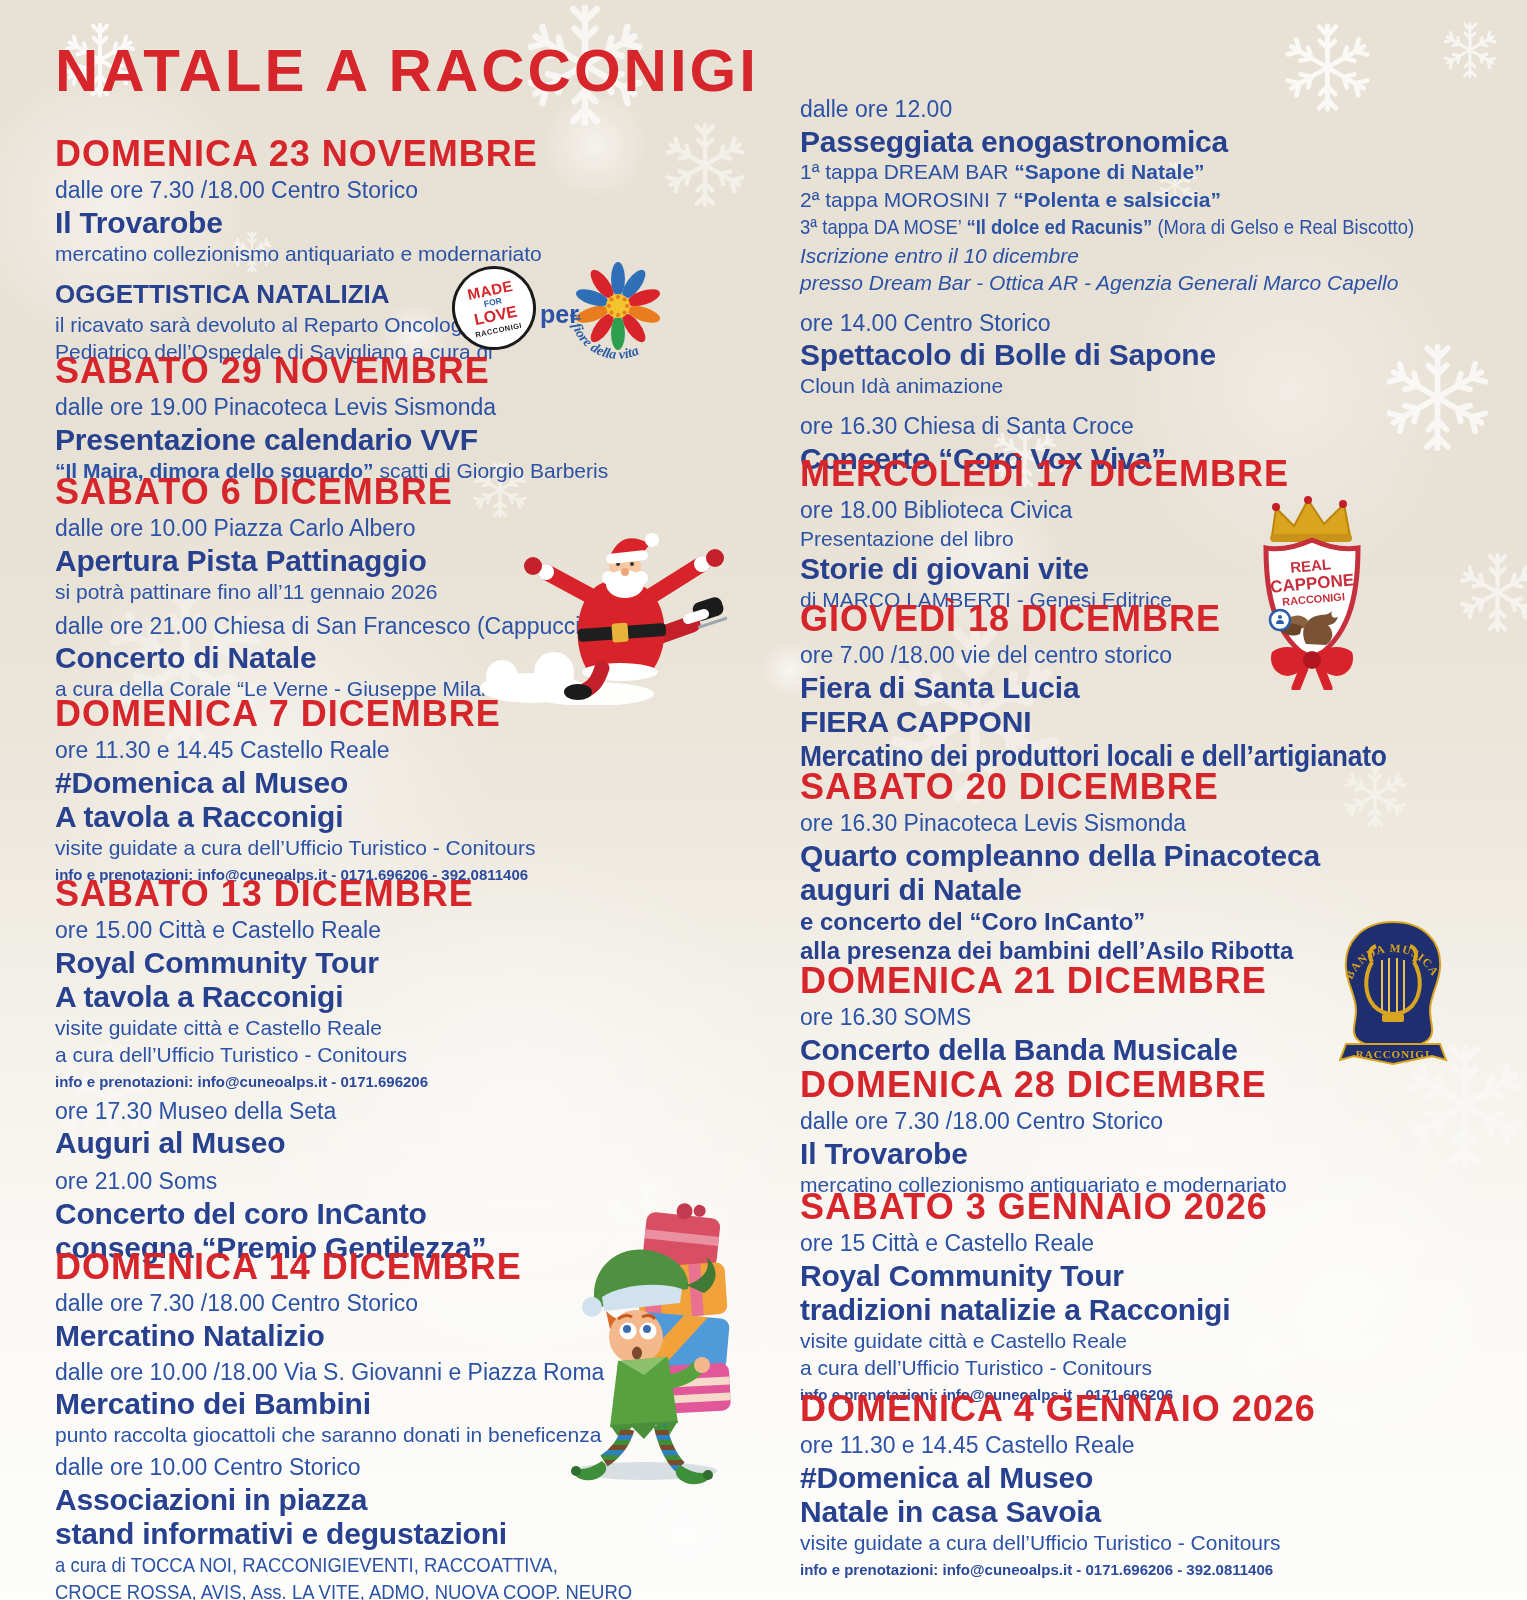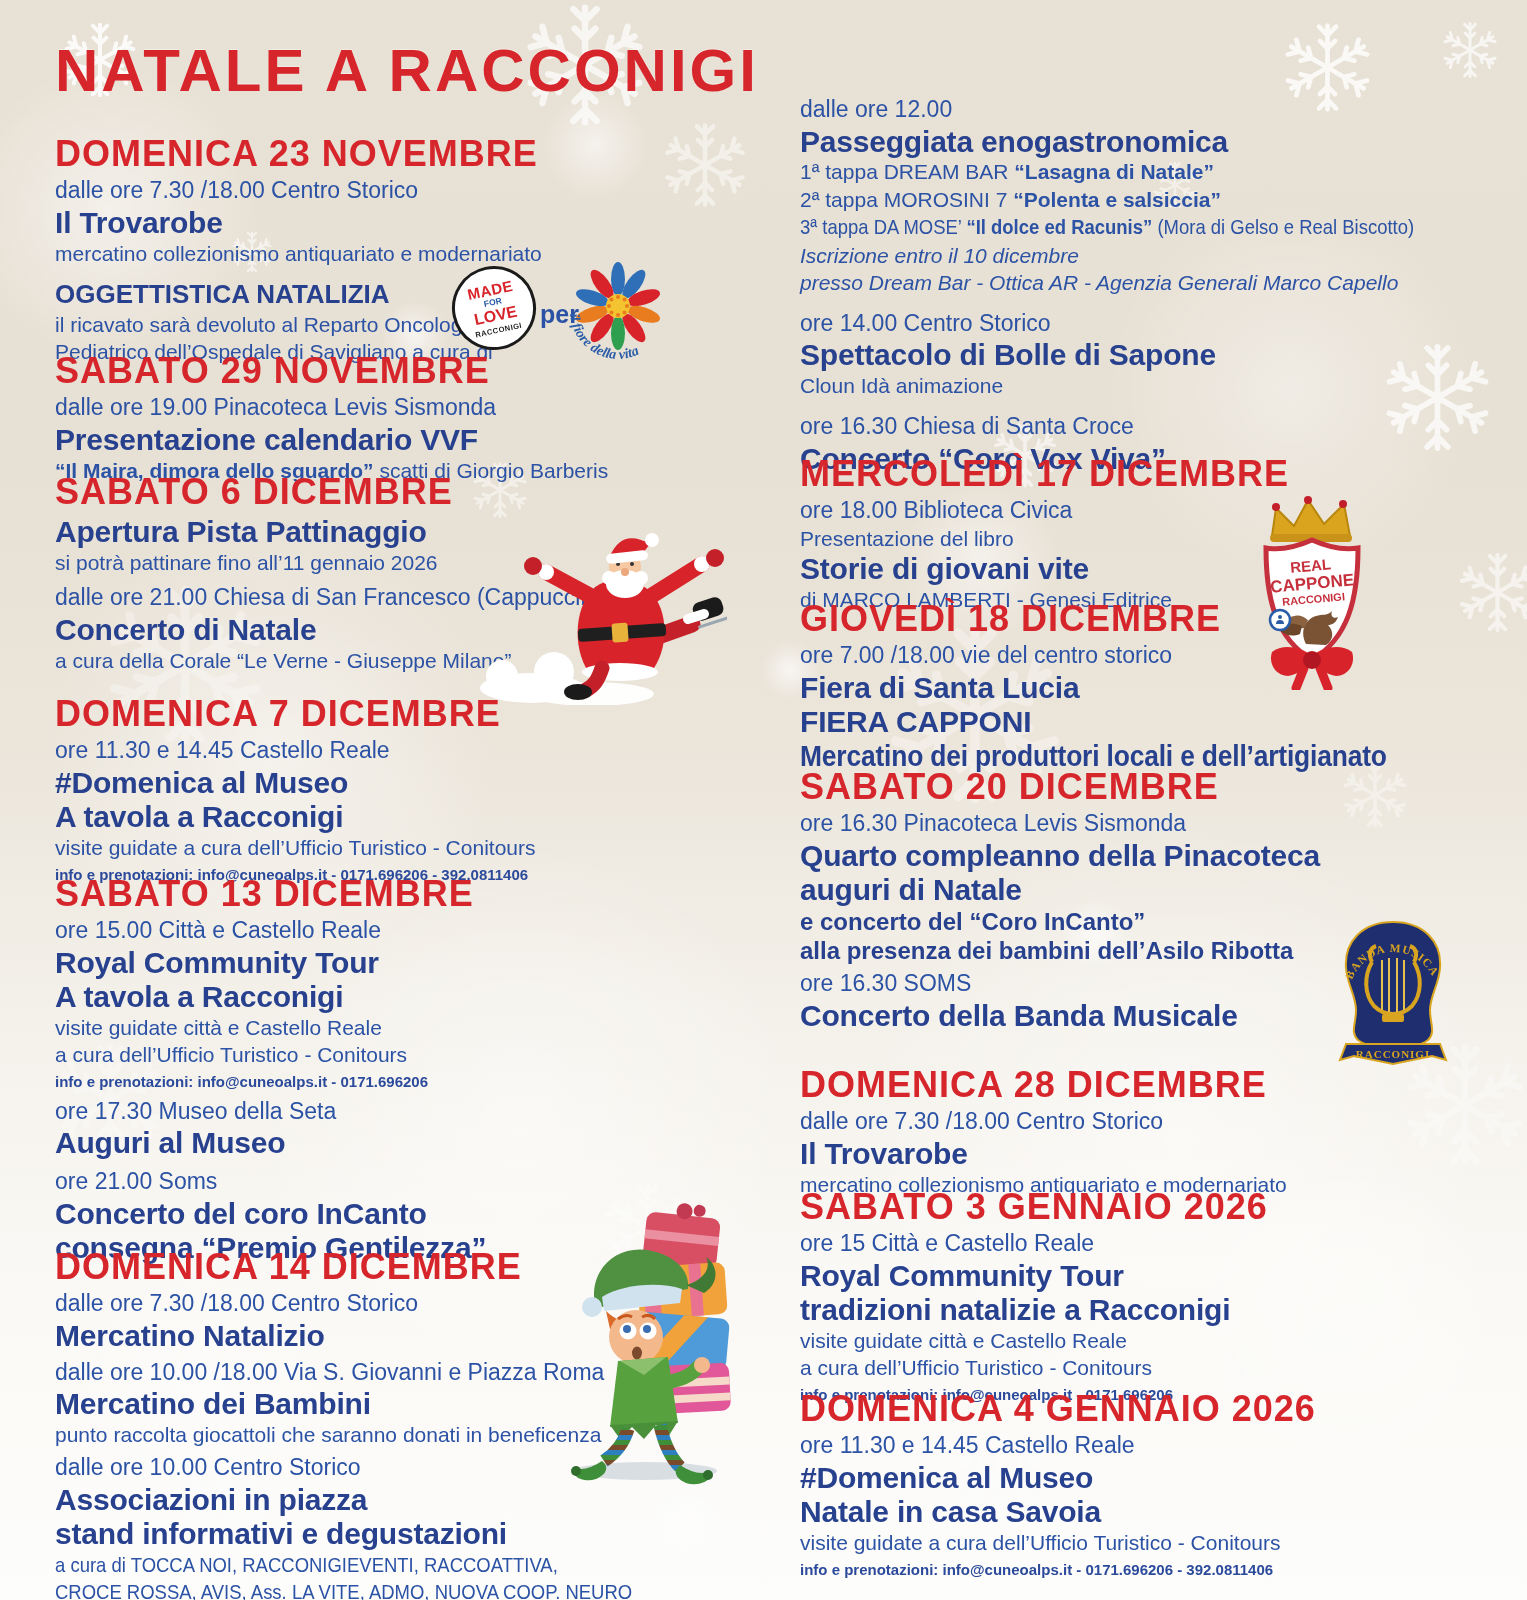--- a/index.html
+++ b/index.html
@@ -156,20 +156,21 @@
 
   <section class="sec left" style="top:352px">
     <h2 class="date">SABATO 29 NOVEMBRE</h2>
     <p class="time">dalle ore 19.00 Pinacoteca Levis Sismonda</p>
     <p class="etitle">Presentazione calendario VVF</p>
     <p class="sub"><b>“Il Maira, dimora dello sguardo”</b><span> scatti di Giorgio Barberis</span></p>
   </section>
 
   <section class="sec left" style="top:473px">
     <h2 class="date">SABATO 6 DICEMBRE</h2>
+    <p class="time">dalle ore 10.00 Piazza Carlo Albero</p>
     <p class="etitle">Apertura Pista Pattinaggio</p>
     <p class="sub">si potrà pattinare fino all’11 gennaio 2026</p>
     <p class="time">dalle ore 21.00 Chiesa di San Francesco (Cappuccini)</p>
     <p class="etitle">Concerto di Natale</p>
     <p class="sub">a cura della Corale “Le Verne - Giuseppe Milano”</p>
   </section>
 
   <section class="sec left" style="top:695px">
     <h2 class="date">DOMENICA 7 DICEMBRE</h2>
     <p class="time">ore 11.30 e 14.45 Castello Reale</p>
@@ -204,21 +205,21 @@
     <p class="time" style="margin-top:6px">dalle ore 10.00 Centro Storico</p>
     <p class="etitle">Associazioni in piazza</p>
     <p class="etitle">stand informativi e degustazioni</p>
     <p class="sub squeeze">a cura di TOCCA NOI, RACCONIGIEVENTI, RACCOATTIVA,</p>
     <p class="sub squeeze">CROCE ROSSA, AVIS, Ass. LA VITE, ADMO, NUOVA COOP. NEURO</p>
   </section>
 
   <section class="sec right" style="top:88px">
     <p class="time">dalle ore 12.00</p>
     <p class="etitle">Passeggiata enogastronomica</p>
-    <p class="sub"><span>1ª tappa DREAM BAR </span><b>“Lasagna di Natale”</b></p>
+    <p class="sub"><span>1ª tappa DREAM BAR </span><b>“Sapone di Natale”</b></p>
     <p class="sub"><span>2ª tappa MOROSINI 7 </span><b>“Polenta e salsiccia”</b></p>
     <p class="sub squeeze"><span>3ª tappa DA MOSE’ </span><b>“Il dolce ed Racunis”</b><span> (Mora di Gelso e Real Biscotto)</span></p>
     <p class="sub italic" style="margin-top:3px">Iscrizione entro il 10 dicembre</p>
     <p class="sub italic">presso Dream Bar - Ottica AR - Agenzia Generali Marco Capello</p>
     <p class="time" style="margin-top:14px">ore 14.00 Centro Storico</p>
     <p class="etitle">Spettacolo di Bolle di Sapone</p>
     <p class="sub">Cloun Idà animazione</p>
     <p class="time" style="margin-top:14px">ore 16.30 Chiesa di Santa Croce</p>
     <p class="etitle">Concerto “Coro Vox Viva”</p>
   </section>
@@ -242,20 +243,21 @@
   <section class="sec right" style="top:768px">
     <h2 class="date">SABATO 20 DICEMBRE</h2>
     <p class="time">ore 16.30 Pinacoteca Levis Sismonda</p>
     <p class="etitle">Quarto compleanno della Pinacoteca</p>
     <p class="etitle">auguri di Natale</p>
     <p class="boldsub">e concerto del “Coro InCanto”</p>
     <p class="boldsub">alla presenza dei bambini dell’Asilo Ribotta</p>
   </section>
 
   <section class="sec right" style="top:962px">
+    <h2 class="date">DOMENICA 21 DICEMBRE</h2>
     <p class="time">ore 16.30 SOMS</p>
     <p class="etitle">Concerto della Banda Musicale</p>
   </section>
 
   <section class="sec right" style="top:1066px">
     <h2 class="date">DOMENICA 28 DICEMBRE</h2>
     <p class="time">dalle ore 7.30 /18.00 Centro Storico</p>
     <p class="etitle">Il Trovarobe</p>
     <p class="sub">mercatino collezionismo antiquariato e modernariato</p>
   </section>

